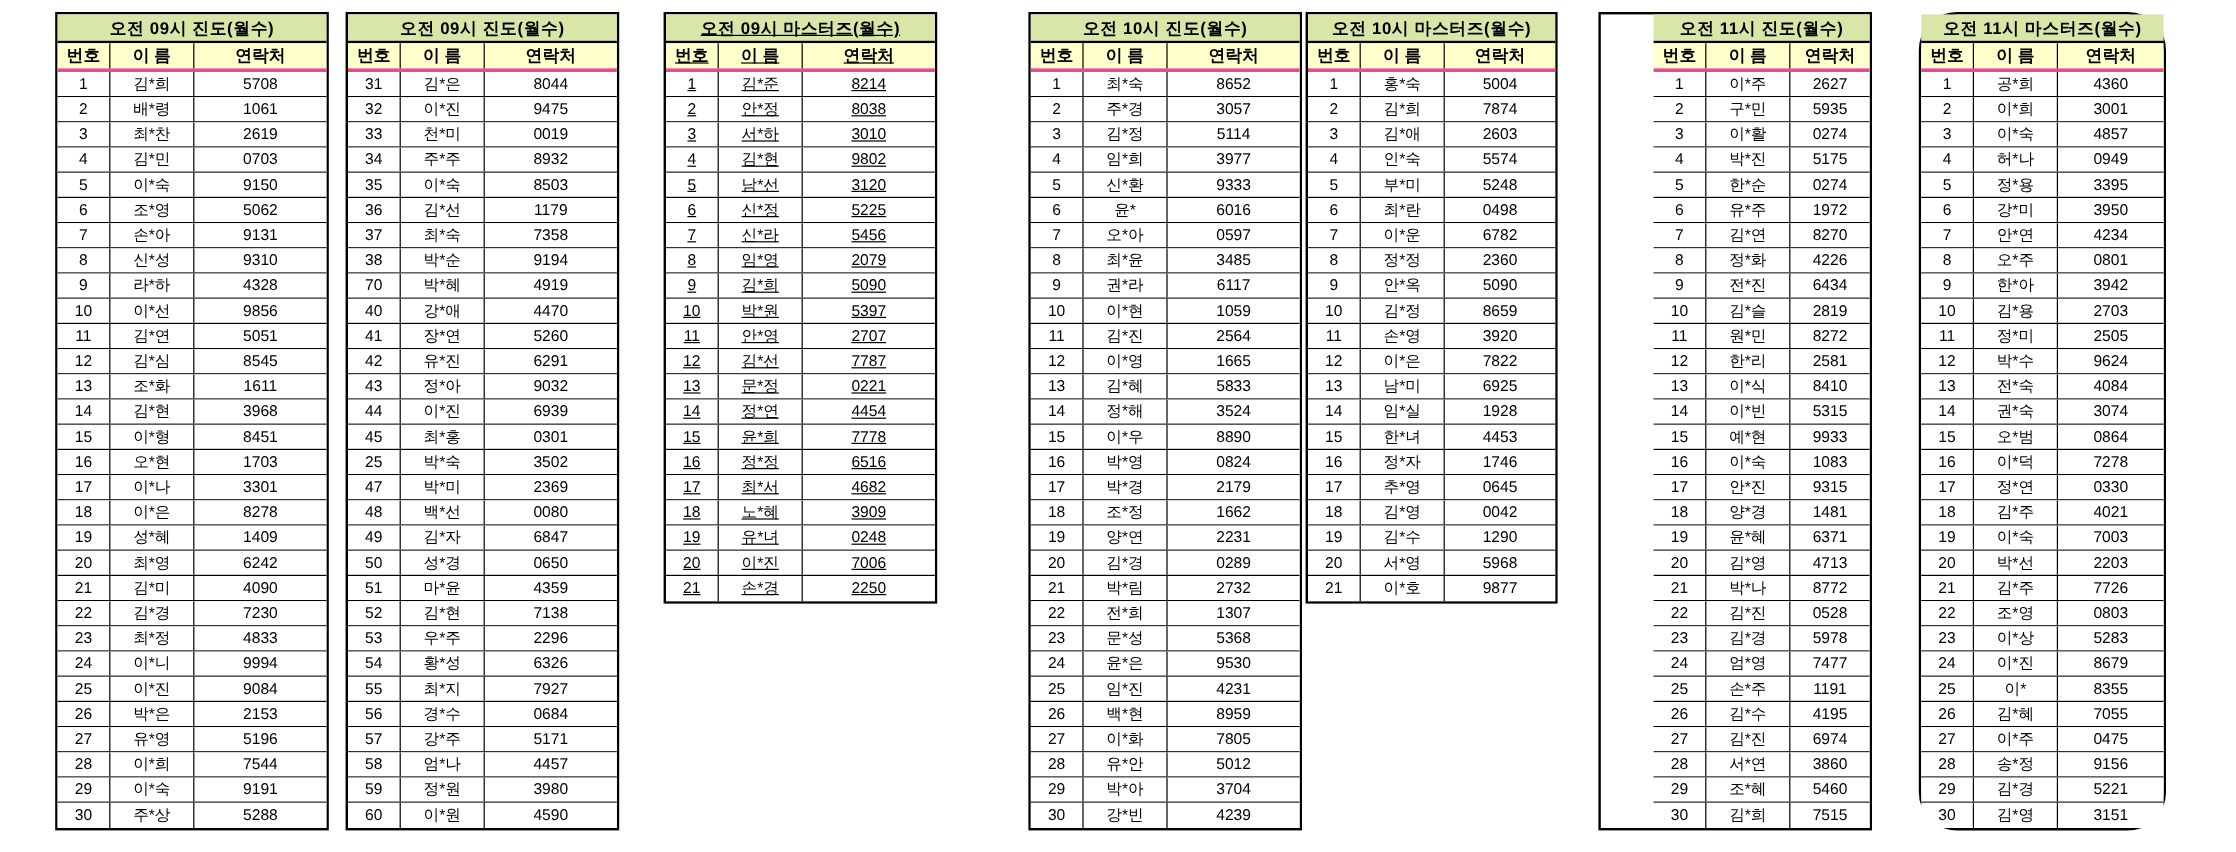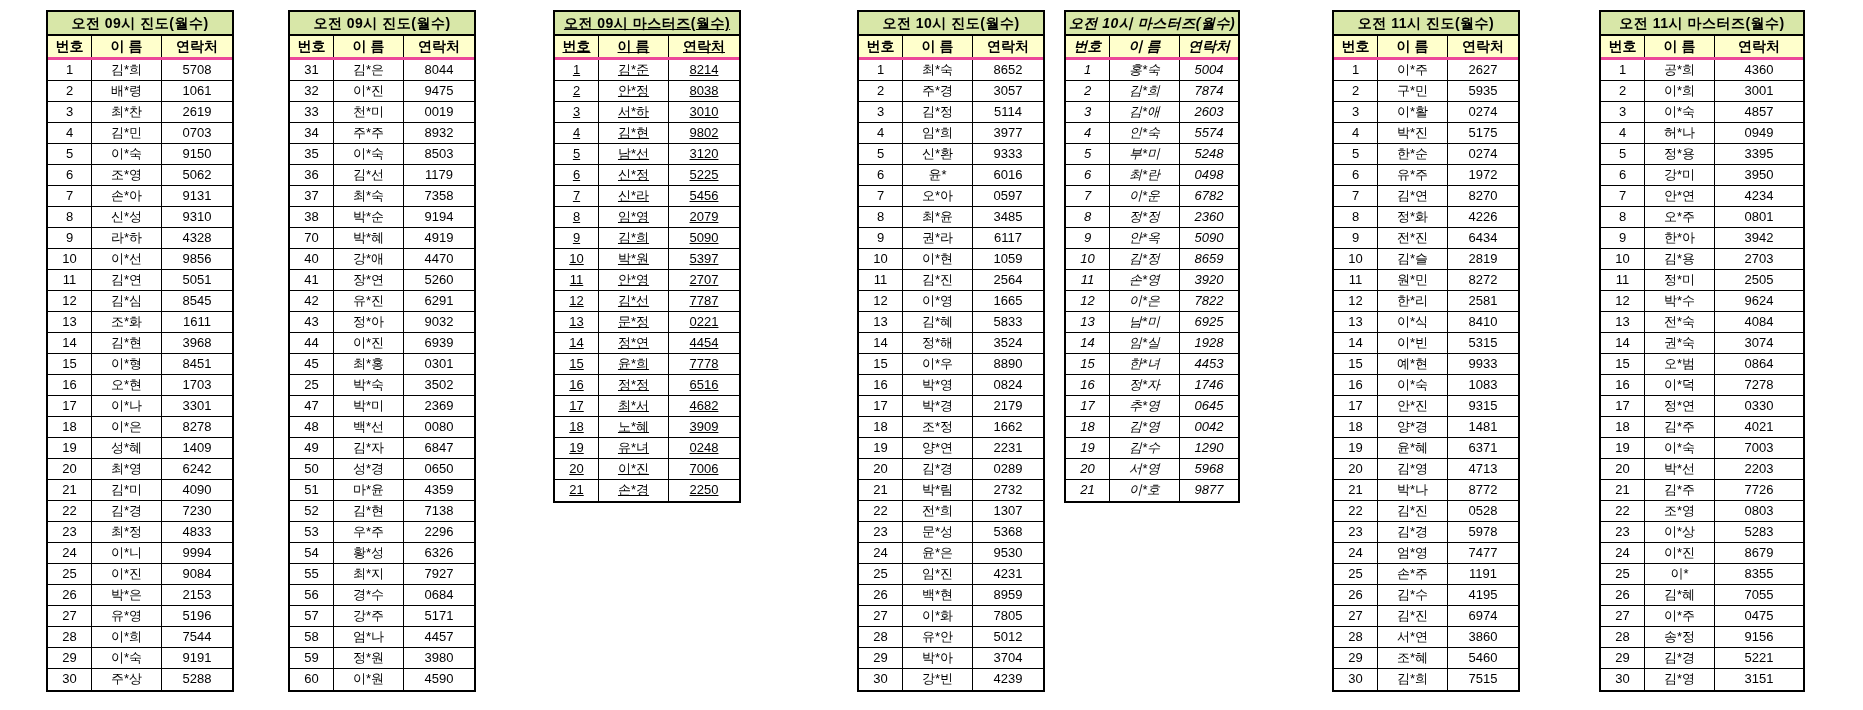--- a/index.html
+++ b/index.html
@@ -15,32 +15,32 @@
     color: #000000;
   }
   .stage {
     position: relative;
     width: 1863px;
     height: 710px;
   }
   .cal-table {
     position: absolute;
     top: 10px;
-    width: 188px;
+    width: 228px;
     background: #ffffff;
     border: 2px solid #000000;
     box-sizing: border-box;
   }
   .cal-table:nth-child(1) { left: 46px; }
   .cal-table:nth-child(2) { left: 288px; }
   .cal-table:nth-child(3) { left: 553px; text-decoration: underline; }
   .cal-table:nth-child(4) { left: 829px; margin-left: 28px; }
-  .cal-table:nth-child(5) { left: 1064px; width: 176px; font-style: italic; }
-  .cal-table:nth-child(6) { left: 1332px; }
-  .cal-table:nth-child(7) { left: 1599px; width: 206px; }
+  .cal-table:nth-child(5) { left: 1088px; width: 210px; }
+  .cal-table:nth-child(6) { left: 1332px; padding-left: 44px; }
+  .cal-table:nth-child(7) { left: 1599px; width: 206px; border-radius: 32px; }
   .t-title {
     box-sizing: border-box;
     height: 24px;
     line-height: 22px;
     text-align: center;
     font-weight: bold;
     font-size: 14px;
     background: #d8e7a8;
     border-bottom: 2px solid #000000;
     letter-spacing: 0.5px;

